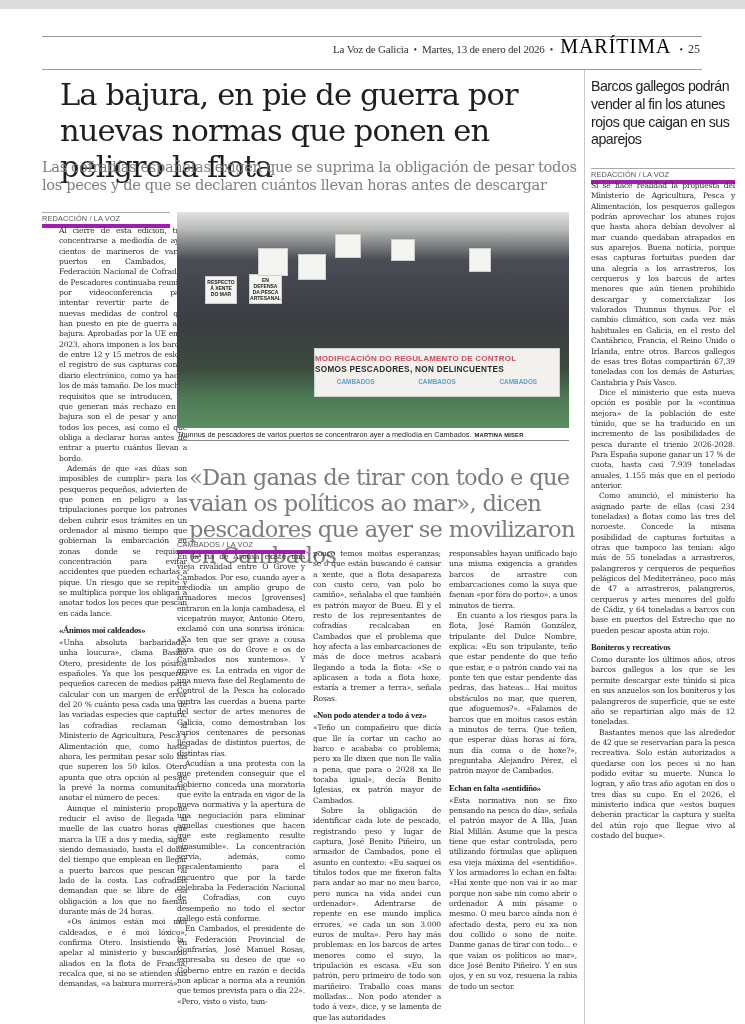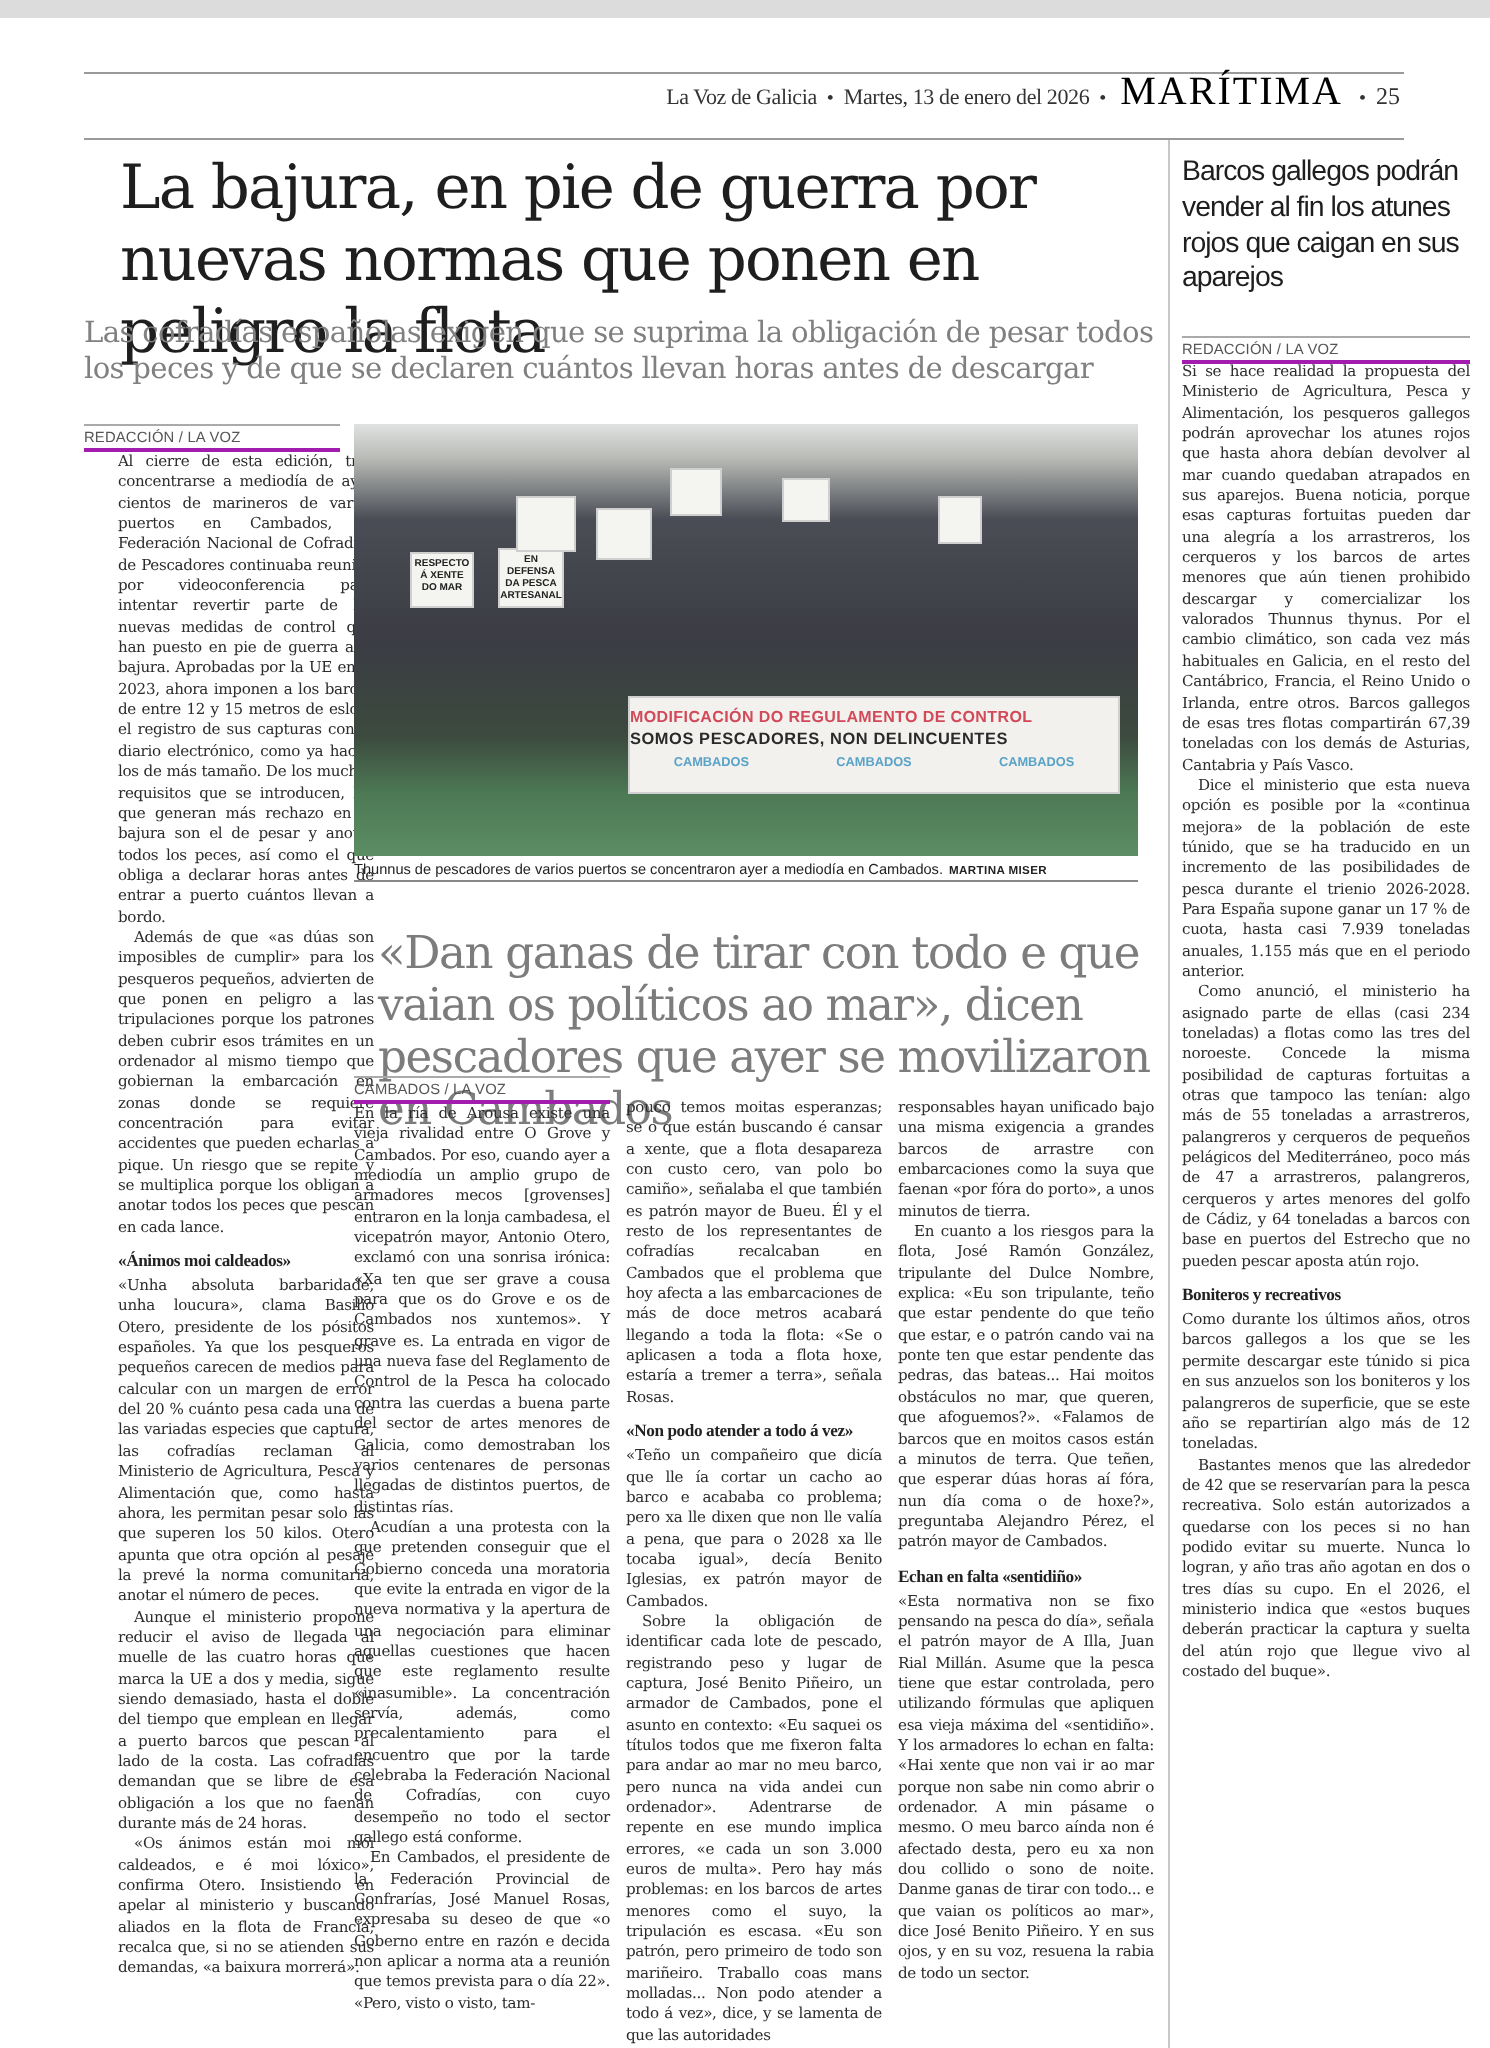--- a/index.html
+++ b/index.html
@@ -29,21 +29,21 @@
     font-family: "DejaVu Serif", serif; font-size: 30.5px; line-height: 36px;
     color: #1e1e1e; letter-spacing: -0.9px; margin: 0; font-weight: normal;
   }
   .subhead {
     position: absolute; left: 42px; top: 158px; width: 540px;
     font-family: "DejaVu Serif", serif; font-size: 14.6px; line-height: 18px;
     color: #808080; letter-spacing: -0.35px;
   }
   .byline {
     position: absolute; font-family: "Liberation Sans", sans-serif; font-size: 7.4px;
-    color: #555; letter-spacing: 0.1px; border-top: 1px solid #aaa; border-bottom: 2px solid #a21caf;
+    color: #555; letter-spacing: 0.1px; border-top: 1px solid #aaa; border-bottom: 4px solid #a21caf;
     padding: 1px 0 1px 0; text-transform: uppercase;
   }
   .col {
     position: absolute; font-family: "DejaVu Serif", serif; font-size: 7.55px; line-height: 10.35px;
     color: #2b2b2b; text-align: justify; hyphens: manual; letter-spacing: -0.15px;
   }
   .col p { margin: 0; text-indent: 8px; }
   .col p.first { text-indent: 0; }
   .col h4 {
     margin: 6px 0 2px 0; font-family: Liberation Serif, serif; font-weight: bold;

